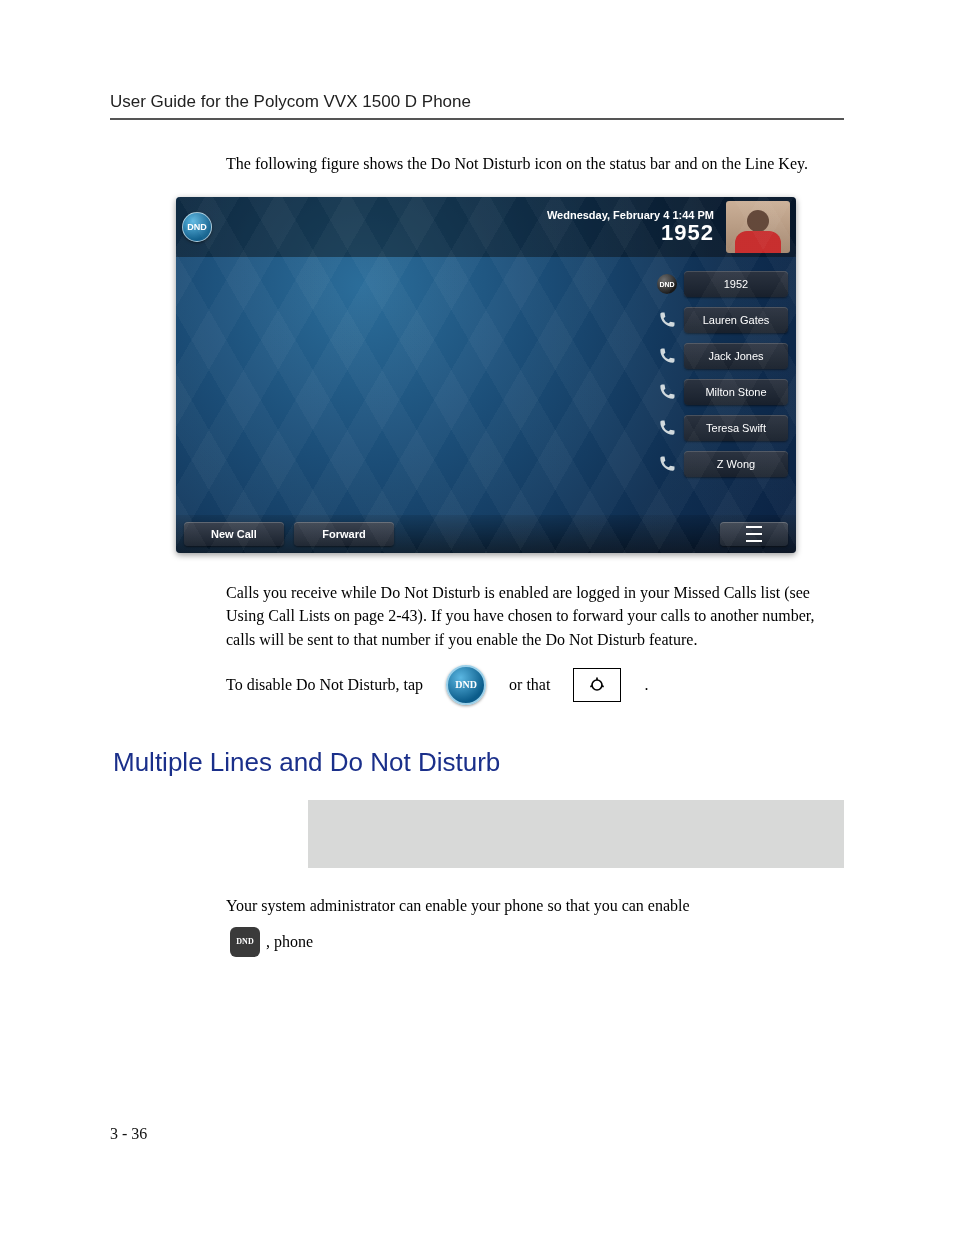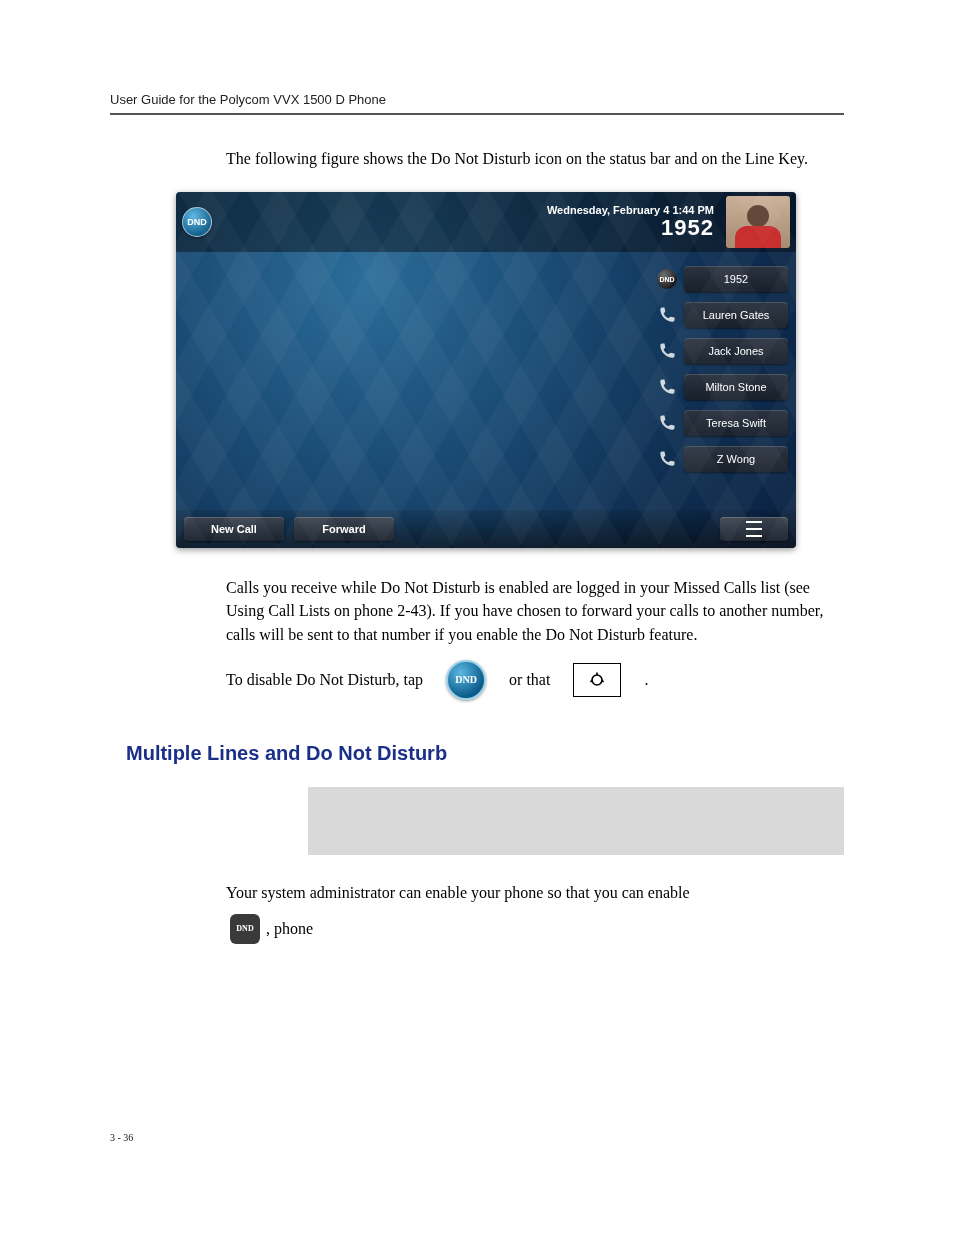--- a/index.html
+++ b/index.html
@@ -12,21 +12,21 @@
   .page {
     width: 954px;
     min-height: 1235px;
     margin: 0 auto;
     box-sizing: border-box;
     padding: 92px 110px 60px 110px;
     position: relative;
   }
   .running-header {
     font-family: "Futura", "Trebuchet MS", Arial, sans-serif;
-    font-size: 13px;
+    font-size: 17px;
     color: #222;
     padding-bottom: 6px;
     border-bottom: 2px solid #555;
     margin-bottom: 32px;
   }
   .body-text {
     margin-left: 116px;
     font-size: 16px;
     line-height: 1.45;
     color: #000;
@@ -202,40 +202,40 @@
     width:30px; height:30px;
     border-radius:6px;
     background:#3a3a3a;
     align-items:center; justify-content:center;
     color:#fff; font-size:8px; font-weight:bold;
     margin:0 4px;
   }
   .h2-heading {
     font-family: "Futura", "Trebuchet MS", Arial, sans-serif;
     color: #1a2f8a;
-    font-size: 20px;
-    font-weight: 700;
-    margin: 42px 0 22px 16px;
+    font-size: 26px;
+    font-weight: 400;
+    margin: 42px 0 22px 3px;
   }
   .callout-box {
     margin-left: 198px;
     height: 68px;
     background: #d8d9d8;
   }
   .inline-line {
     display: flex;
     align-items: center;
     flex-wrap: wrap;
     gap: 2px;
   }
   .page-number {
     position: absolute;
     left: 110px;
     bottom: 92px;
-    font-size: 10px;
+    font-size: 16px;
   }
   .para-block { margin-bottom: 10px; }
 </style>
 </head>
 <body>
 
 <div class="page">
 
   <div class="running-header">User Guide for the Polycom VVX 1500 D Phone</div>
 
@@ -307,21 +307,21 @@
         <div class="softkey">Forward</div>
         <div class="softkey menu">
           <span class="menu-icon"></span>
         </div>
       </div>
 
     </div>
   </div>
 
   <div class="body-text para-block">
-    <span>Calls you receive while Do Not Disturb is enabled are logged in your Missed Calls list (see </span><span class="link">Using Call Lists</span><span> on phone </span><span class="link">2-43</span><span>). If you have chosen to forward your calls to another number, calls will be sent to that number if you enable the Do Not Disturb feature.</span>
+    <span>Calls you receive while Do Not Disturb is enabled are logged in your Missed Calls list (see </span><span class="link">Using Call Lists</span><span> on page </span><span class="link">2-43</span><span>). If you have chosen to forward your calls to another number, calls will be sent to that number if you enable the Do Not Disturb feature.</span>
   </div>
 
   <div class="body-text inline-line" style="margin-top:14px;gap:19px;">
     <span>To disable Do Not Disturb, tap</span>
     <span class="inline-icon-round">DND</span>
     <span>or that</span>
     <span class="inline-key-square">
       <svg viewBox="0 0 24 24">
           <circle cx="12" cy="12" r="6" fill="none" stroke="#000" stroke-width="2"></circle>
           <path d="M12 3v3M4 14l2-1M20 14l-2-1" stroke="#000" stroke-width="2"></path>

